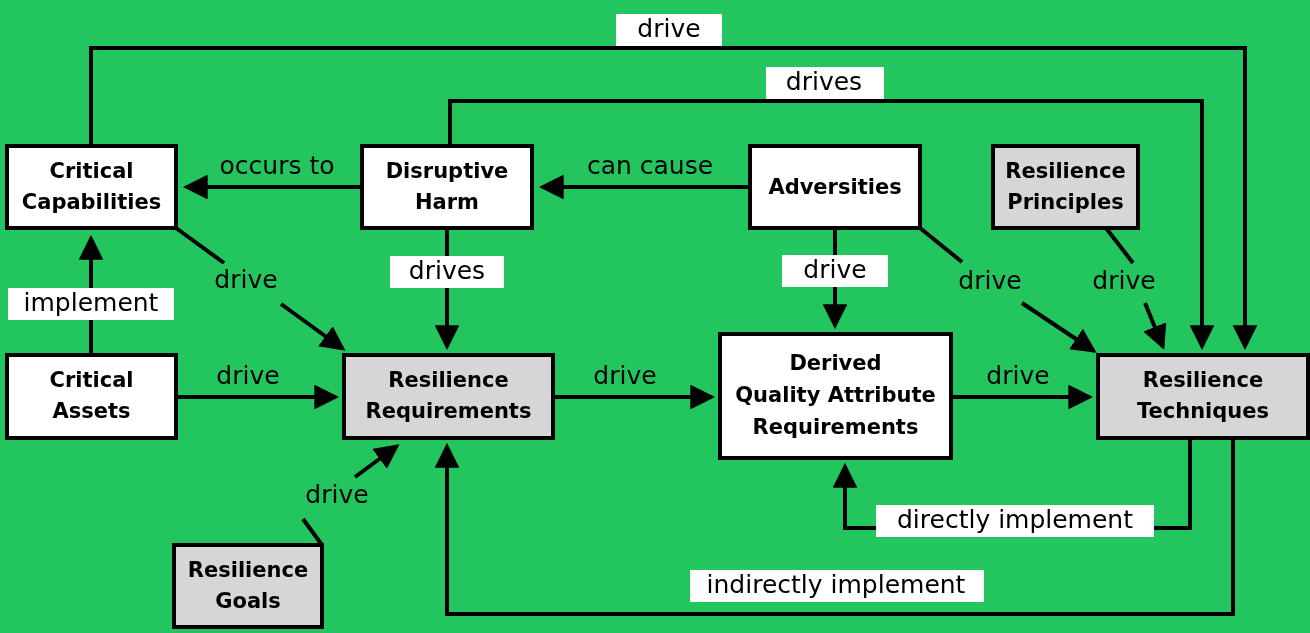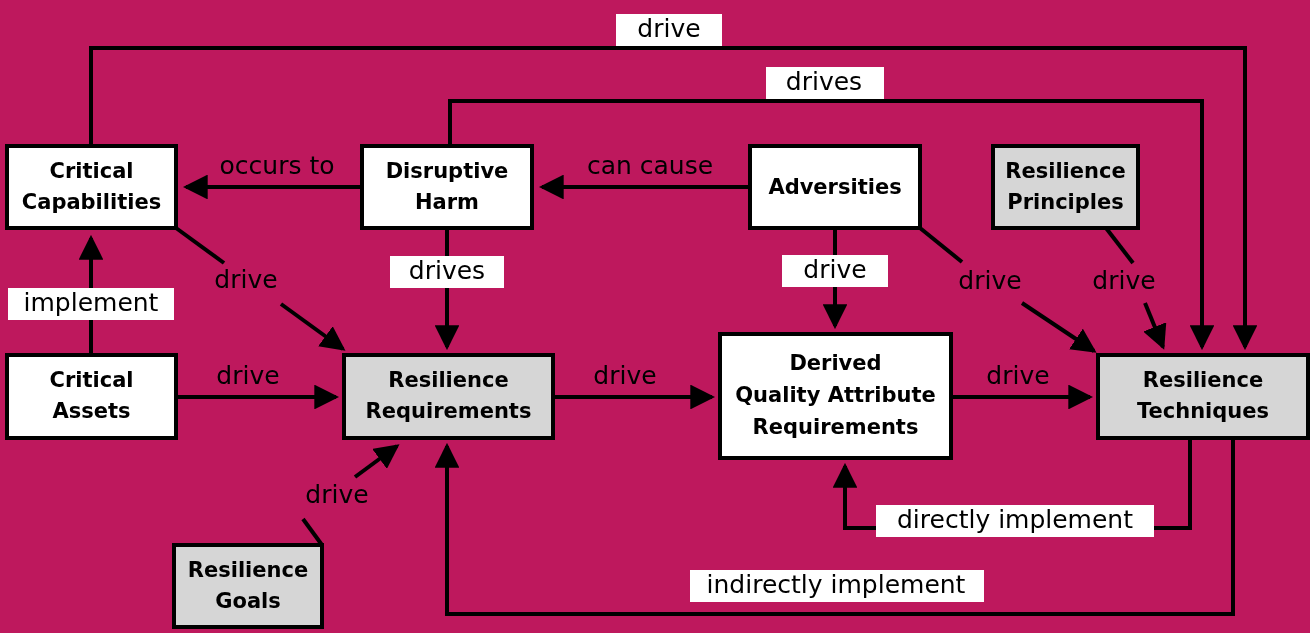--- a/index.html
+++ b/index.html
@@ -4,21 +4,21 @@
 <style>
   html, body {
     margin: 0;
     padding: 0;
     background: #ffffff;
   }
   #diagram-root {
     position: relative;
     width: 1310px;
     height: 633px;
-    background: #be185d;
+    background: #22c55e;
     font-family: "DejaVu Sans", "Liberation Sans", sans-serif;
     overflow: hidden;
   }
   svg#diagram-svg {
     position: absolute;
     left: 0;
     top: 0;
     width: 1310px;
     height: 633px;
   }

